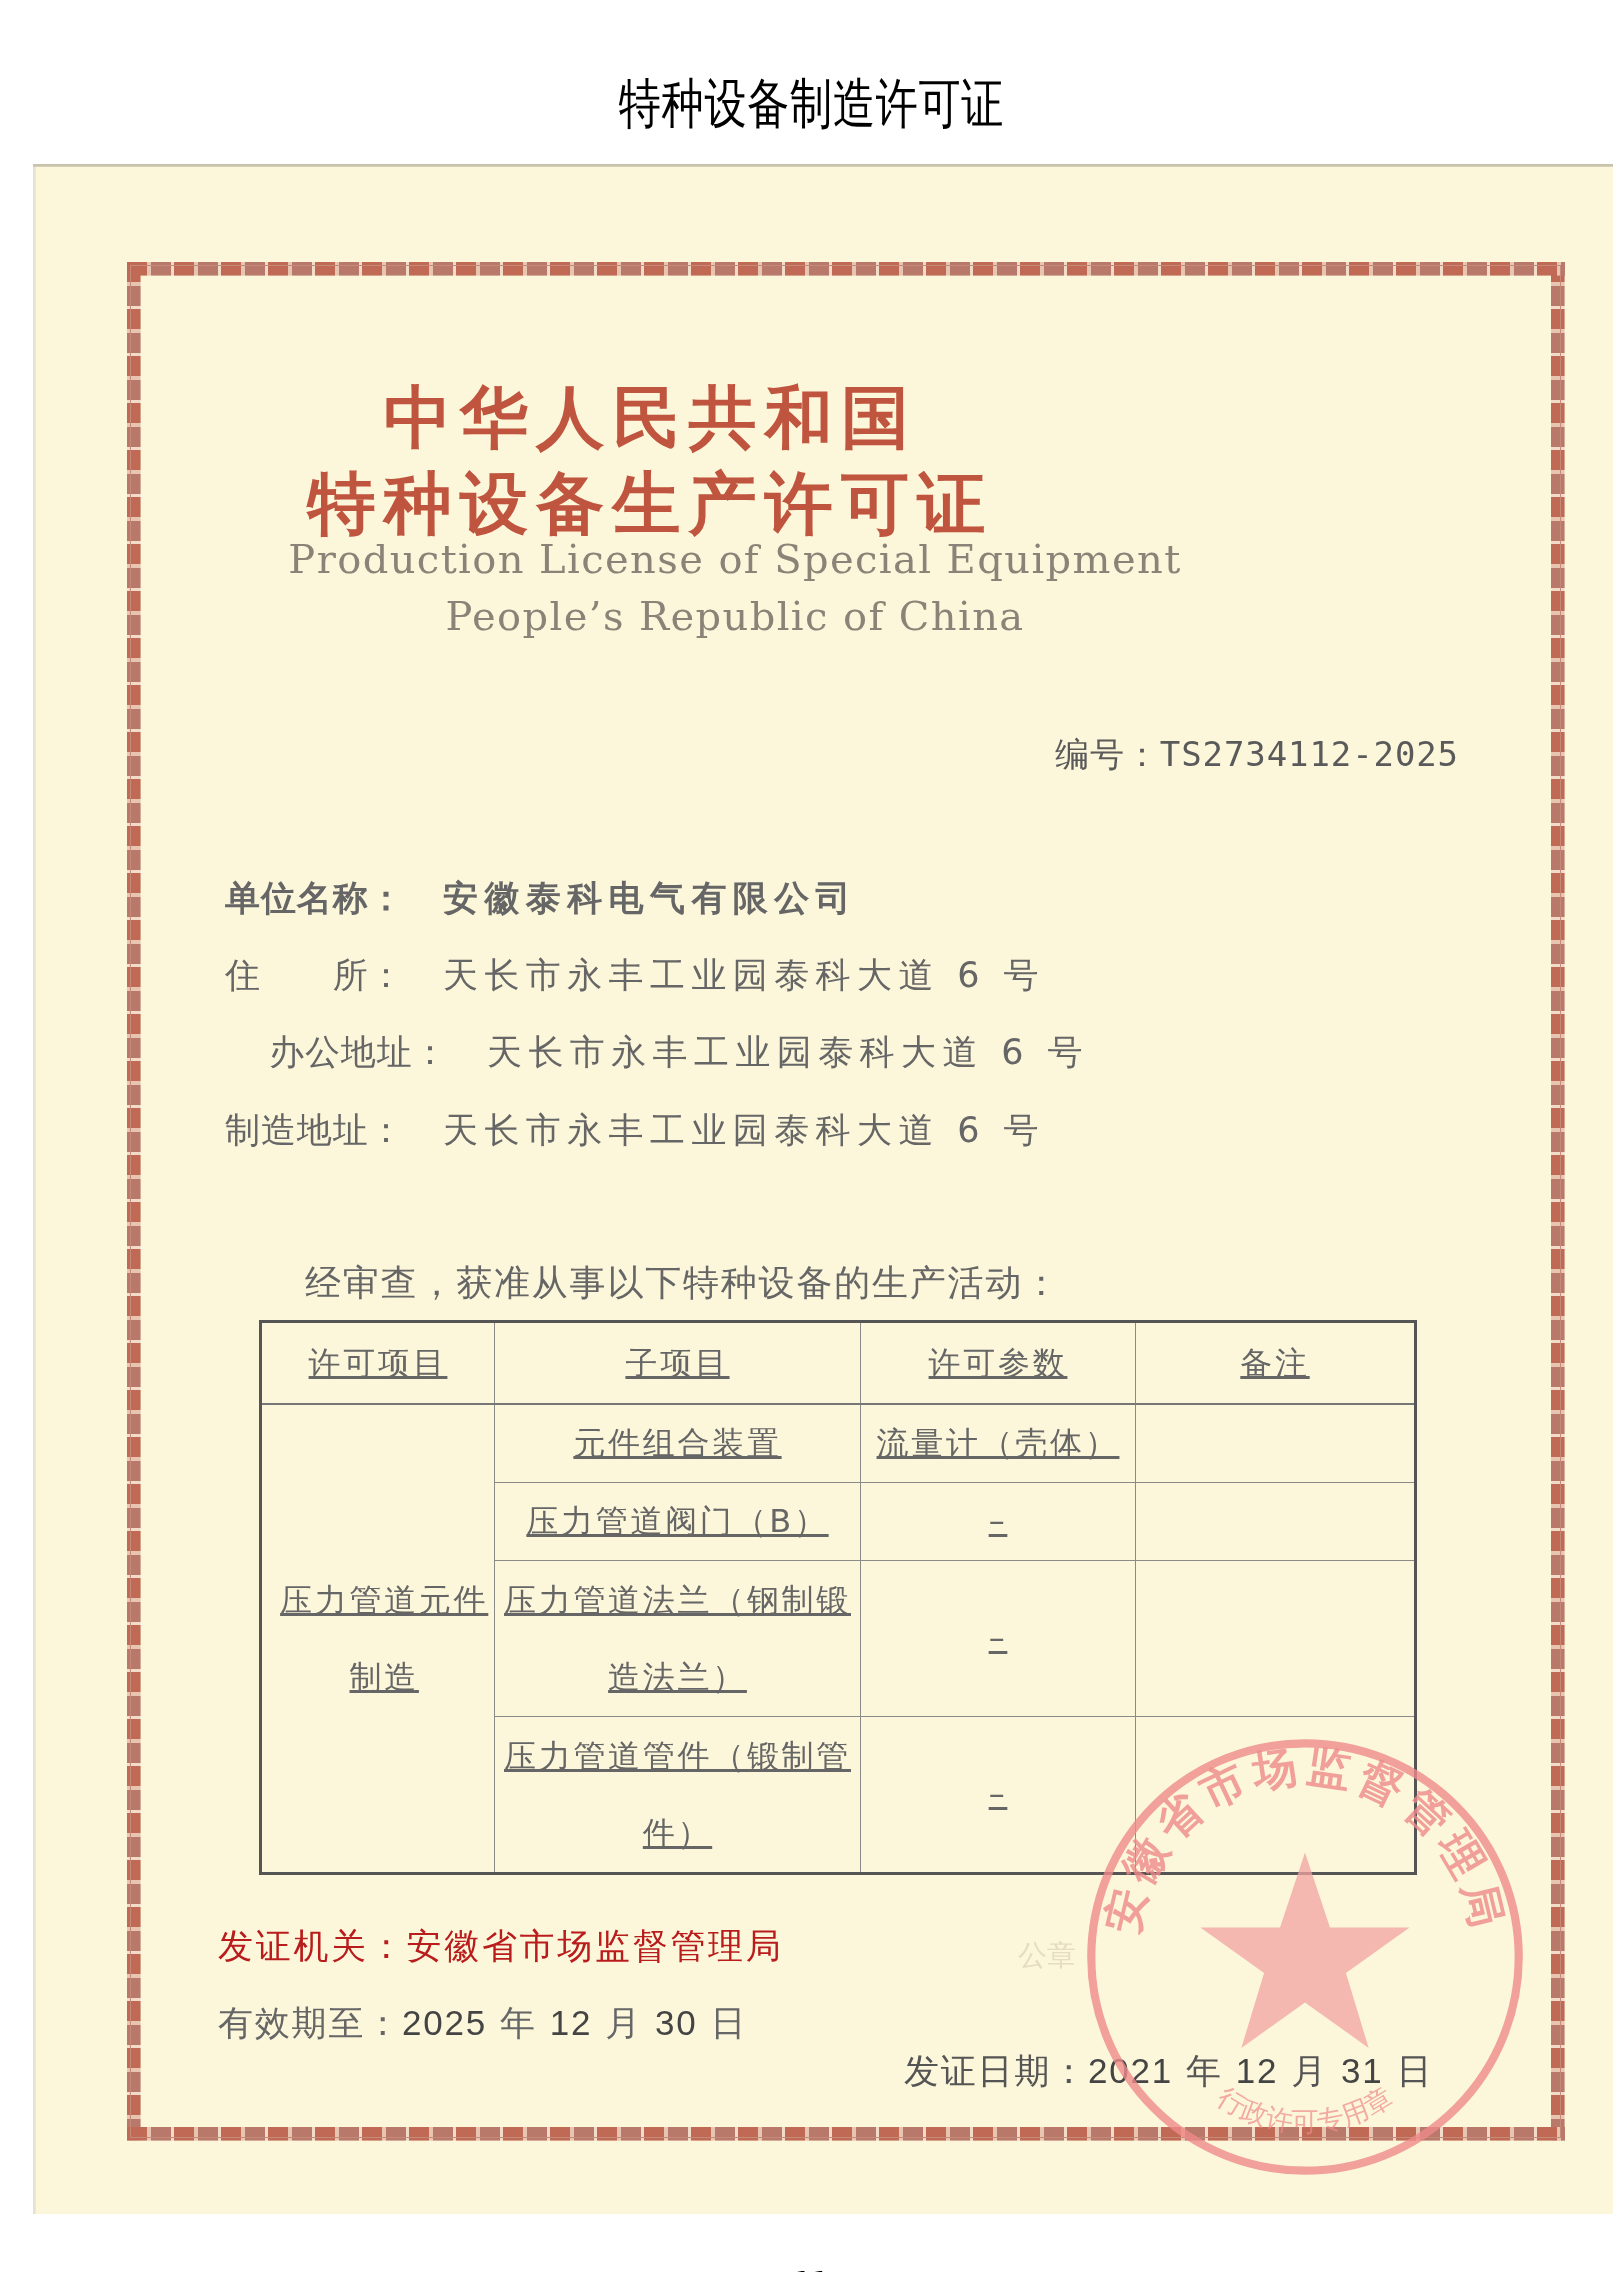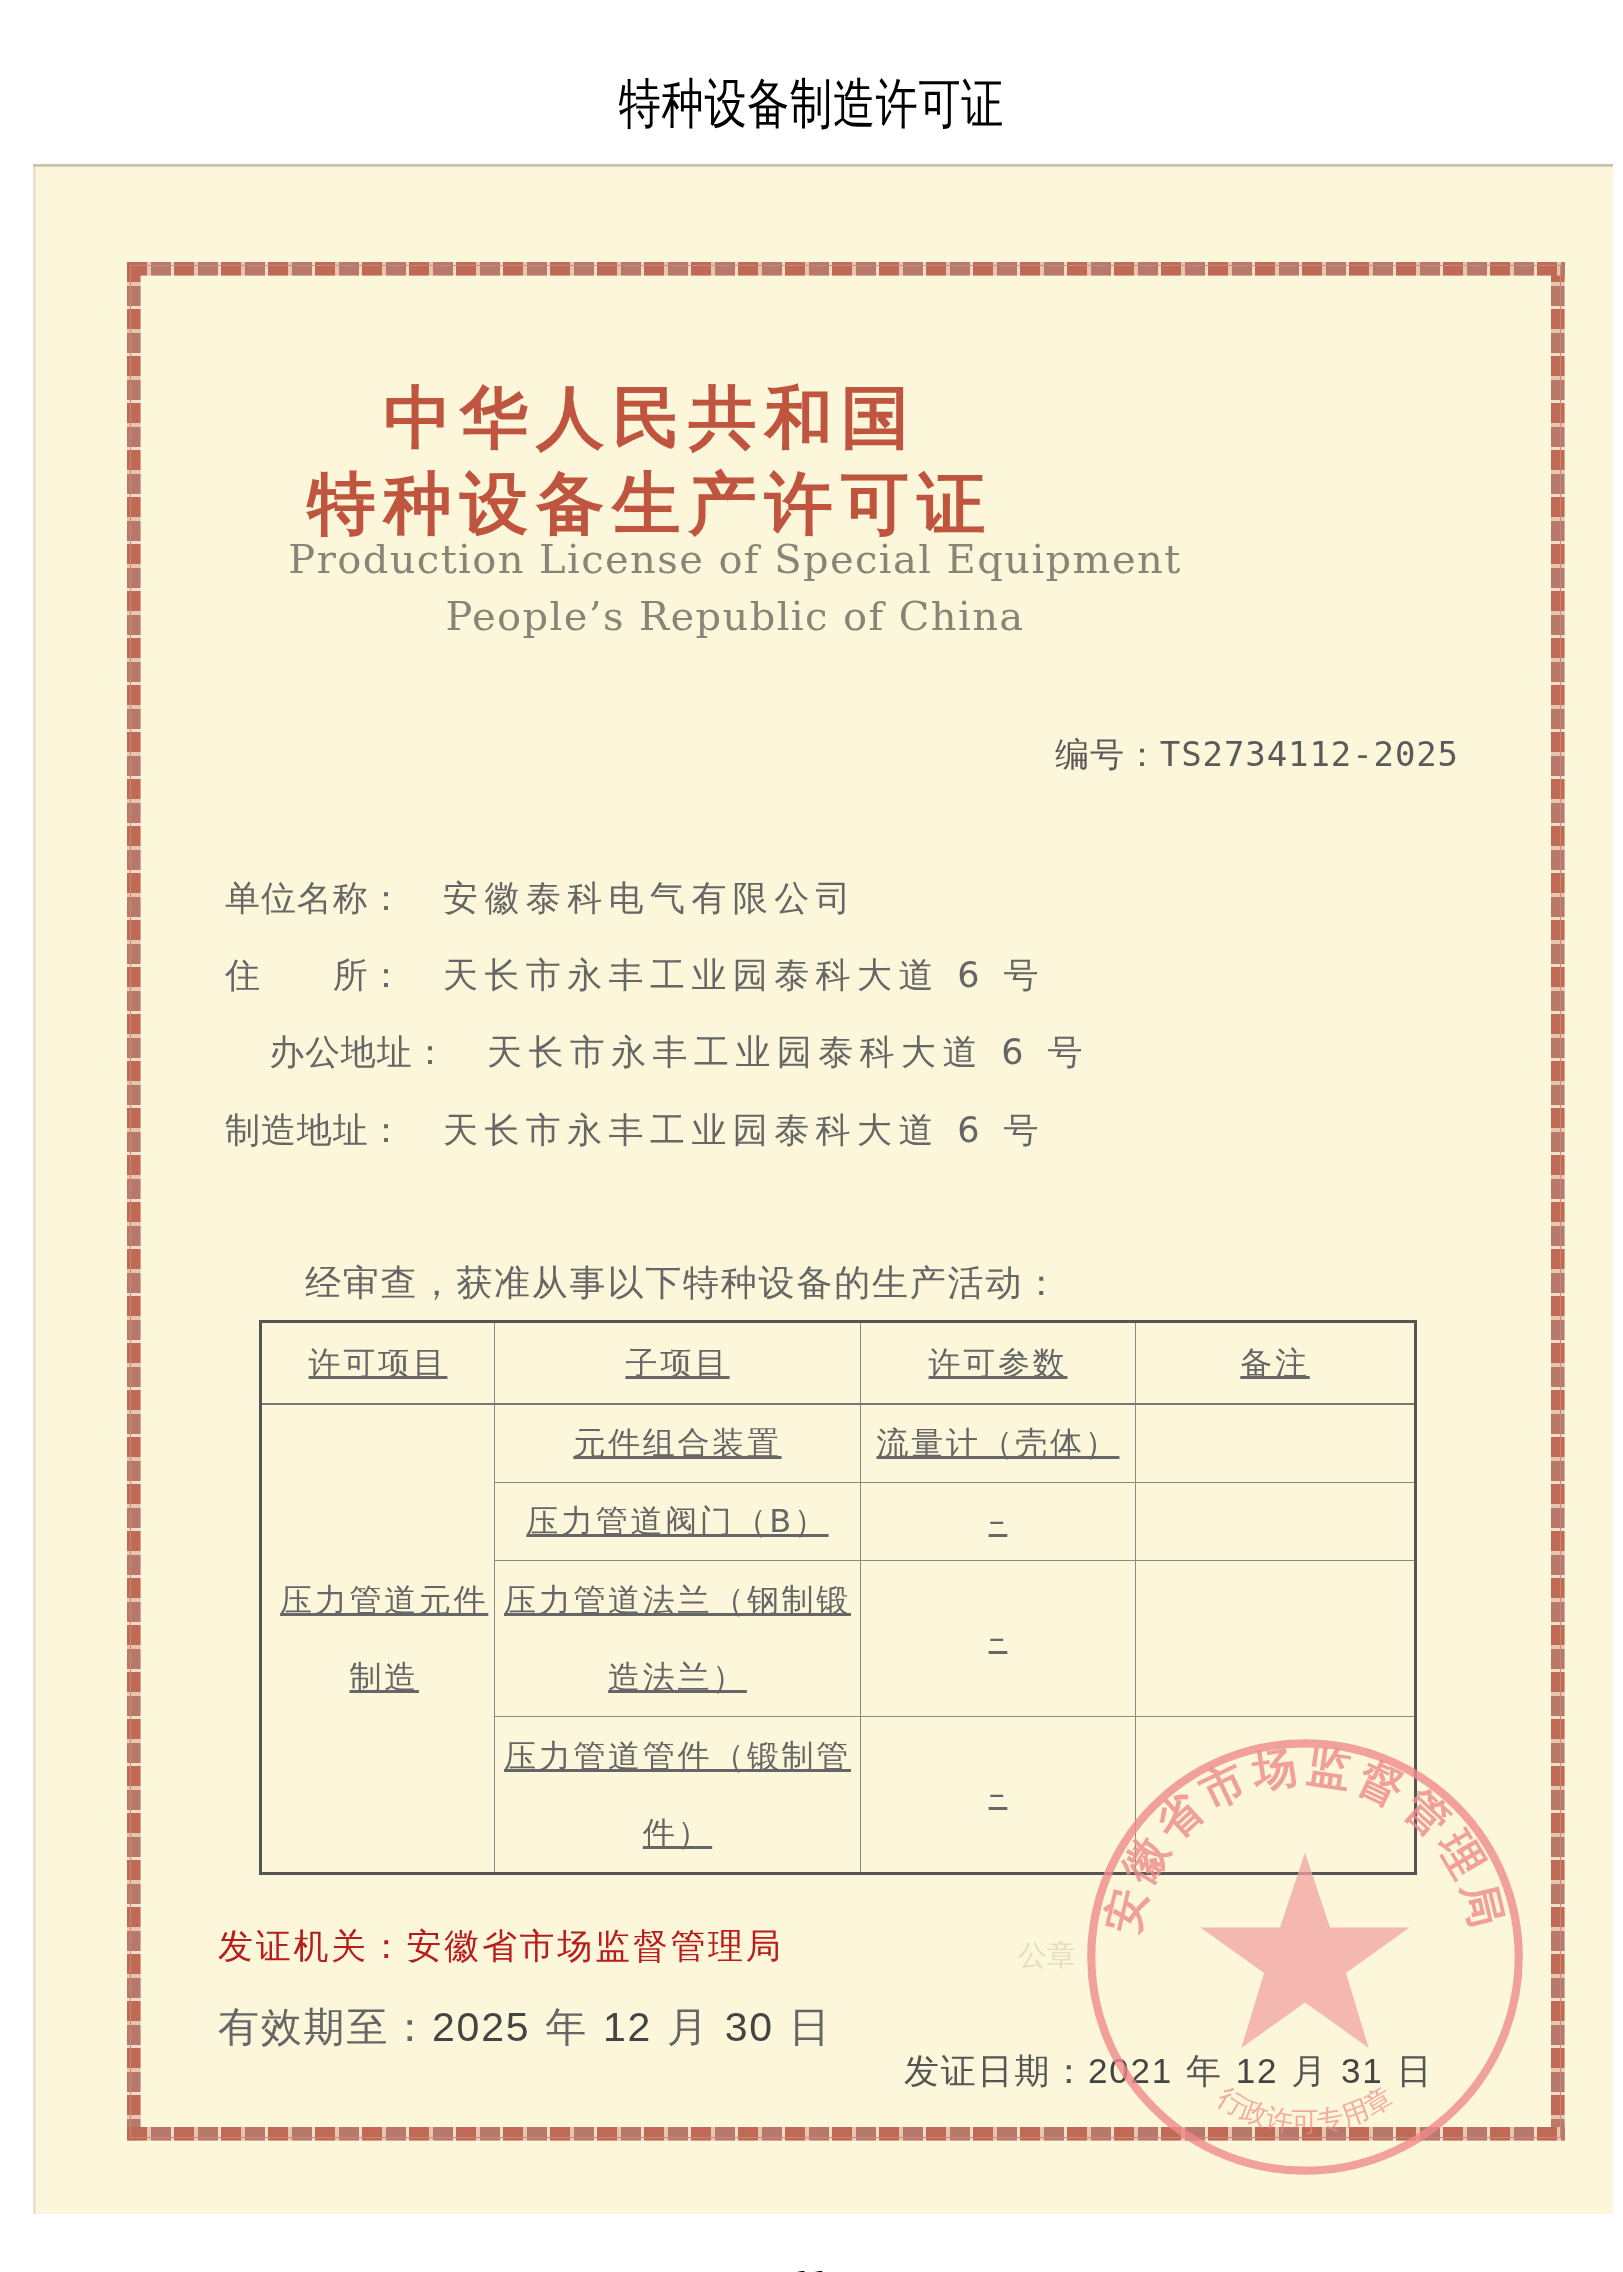--- a/index.html
+++ b/index.html
@@ -34,21 +34,21 @@
     font-family: "DejaVu Serif", serif; letter-spacing: 1.4px; }
   #title-en-line1 { top: 536px; font-size: 40px; }
   #title-en-line2 { top: 593px; font-size: 40px; }
 
   #cert-number { right: 164px; top: 732px; font-size: 34px; color: #5a5a5a;
     font-family: "DejaVu Sans Mono", monospace; letter-spacing: 0.9px; }
 
   .field-row { left: 225px; font-size: 35px; color: #666; letter-spacing: 6.4px;
     white-space: nowrap; font-family: "DejaVu Sans", sans-serif; }
   .field-row .lbl { display: inline-block; width: 218px; letter-spacing: 0.9px; }
-  #field-unit-name { top: 875px; }
+  #field-unit-name { top: 875px; font-weight: bold; }
   #field-residence { top: 952px; }
   #field-office { top: 1029px; margin-left: 44px; }
   #field-manufacture { top: 1107px; }
 
   #intro-line { left: 305px; top: 1259px; font-size: 36px; color: #666;
     letter-spacing: 1.8px; font-family: "DejaVu Sans", sans-serif; }
 
   #license-table { left: 259px; top: 1320px; width: 1154px; height: 548px;
     border-collapse: collapse; table-layout: fixed; color: #666;
     font-family: "DejaVu Sans", sans-serif; font-size: 32px; text-decoration: underline; }
@@ -61,21 +61,21 @@
   #license-table tr.r2 td { height: 77px; }
   #license-table tr.r3 td { height: 155px; }
   #license-table tr.r4 td { height: 155px; margin-top: 24px; }
   #license-table td.wrap { line-height: 77px; white-space: normal; }
   #license-table td.main-item { text-align: center; padding-left: 16px; }
 
   #issuer { left: 218px; top: 1923px; font-size: 35px; color: #b91c1c;
     letter-spacing: 2.7px; font-family: "DejaVu Sans", sans-serif; }
   #faint-seal-label { left: 1018px; top: 1936px; font-size: 29px; color: #e6dcc2;
     font-family: "DejaVu Sans", sans-serif; }
-  #valid-until { left: 218px; top: 2000px; font-size: 41px; color: #666;
+  #valid-until { left: 218px; top: 2000px; font-size: 35px; color: #666;
     letter-spacing: 1.8px; font-family: "DejaVu Sans", sans-serif; }
   #issue-date { left: 904px; top: 2000px; font-size: 35px; color: #555;
     letter-spacing: 1.8px; font-family: "DejaVu Sans", sans-serif; margin-top: 48px; }
   .num { font-family: "Liberation Sans", sans-serif; color: #444; }
 
   #official-seal { left: 1064px; top: 1716px; width: 482px; height: 482px; pointer-events: none; }
 
   #page-number { left: 0; width: 1623px; top: 2266px; text-align: center;
     font-size: 28px; color: #000; font-family: "DejaVu Sans", sans-serif; }
 </style>

